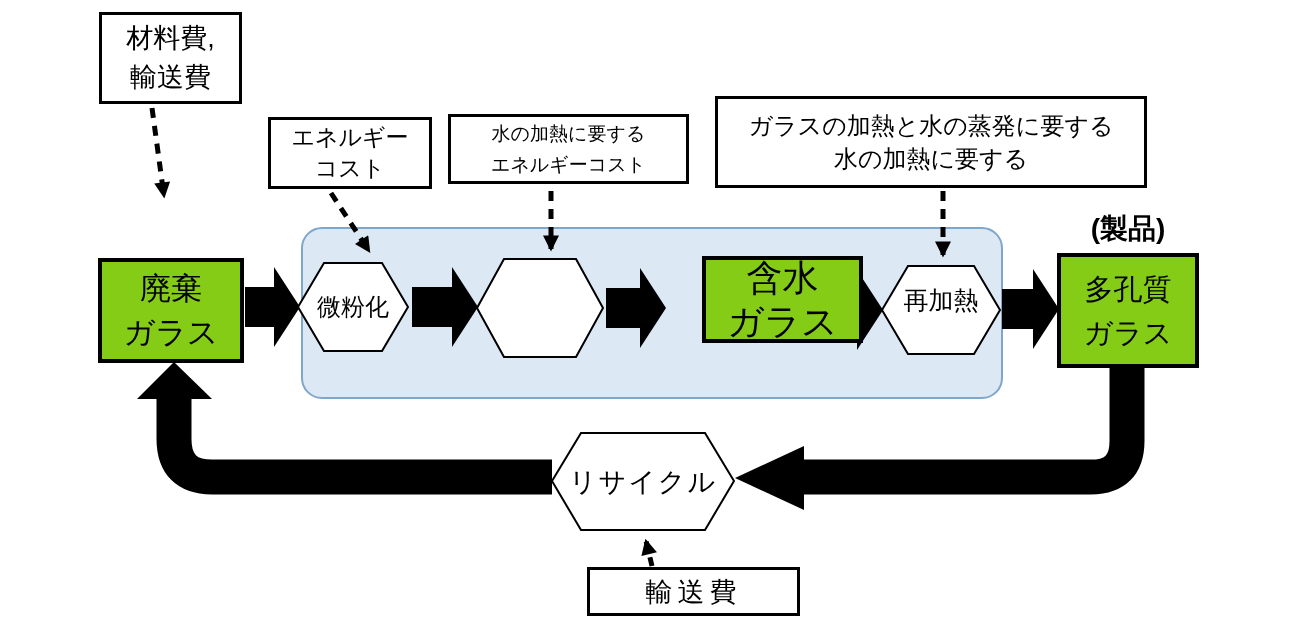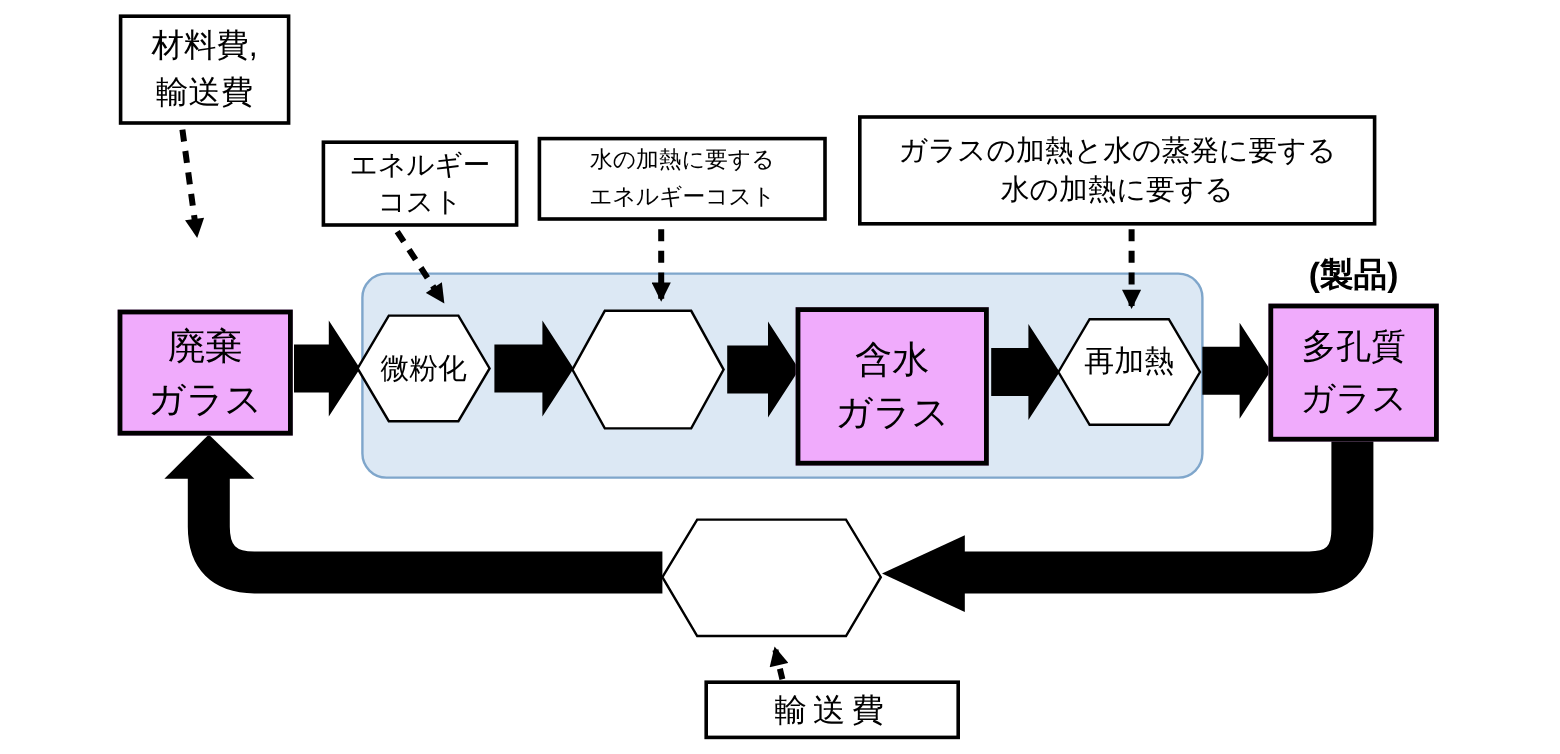--- a/index.html
+++ b/index.html
@@ -4,21 +4,21 @@
 <style>
   html,body{margin:0;padding:0;background:#fff;}
   .stage{
     position:relative;width:1300px;height:628px;background:#fff;overflow:hidden;
     font-family:"Liberation Sans",sans-serif;color:#000;
   }
   .stage svg.shapes{position:absolute;left:0;top:0;}
   .txt{position:absolute;display:flex;align-items:center;justify-content:center;
        text-align:center;white-space:pre-line;box-sizing:border-box;}
   .box{border:3px solid #000;background:#fff;}
-  .nodebox{border:4px solid #000;background:#f0abfc;}
+  .nodebox{border:4px solid #000;background:#84cc16;}
   .plain{background:transparent;}
   .bold{font-weight:bold;}
 </style>
 </head>
 <body>
 
 <div class="stage">
 
   <svg class="shapes" width="1300" height="628" viewBox="0 0 1300 628">
     <defs>
@@ -66,25 +66,26 @@
 水の加熱に要する</div>
 
   <div class="txt box" style="left:587px;top:567px;width:213px;height:49px;font-size:27px;letter-spacing:5px;">輸送費</div>
 
 
   <div class="txt plain bold" style="left:1064px;top:212px;width:128px;height:34px;font-size:28px;text-align:center;">(製品)</div>
 
   <div class="txt nodebox" style="left:98px;top:258px;width:146px;height:105px;font-size:31px;line-height:44px;">廃棄
 ガラス</div>
 
-  <div class="txt nodebox" style="left:663px;top:256px;width:161px;height:132px;font-size:31px;line-height:44px;">含水
+  <div class="txt nodebox" style="left:702px;top:256px;width:161px;height:87px;font-size:36px;line-height:44px;">含水
 ガラス</div>
 
   <div class="txt nodebox" style="left:1057px;top:253px;width:142px;height:115px;font-size:29px;line-height:44px;">多孔質
 ガラス</div>
 
   <div class="txt plain" style="left:298px;top:263px;width:110px;height:88px;font-size:24px;">微粉化</div>
 
 
   <div class="txt plain" style="left:882px;top:266px;width:118px;height:68px;font-size:25px;">再加熱</div>
 
+  <div class="txt plain" style="left:552px;top:433px;width:182px;height:97px;font-size:27px;letter-spacing:2px;">リサイクル</div>
 
 </div>
 
 </body></html>

